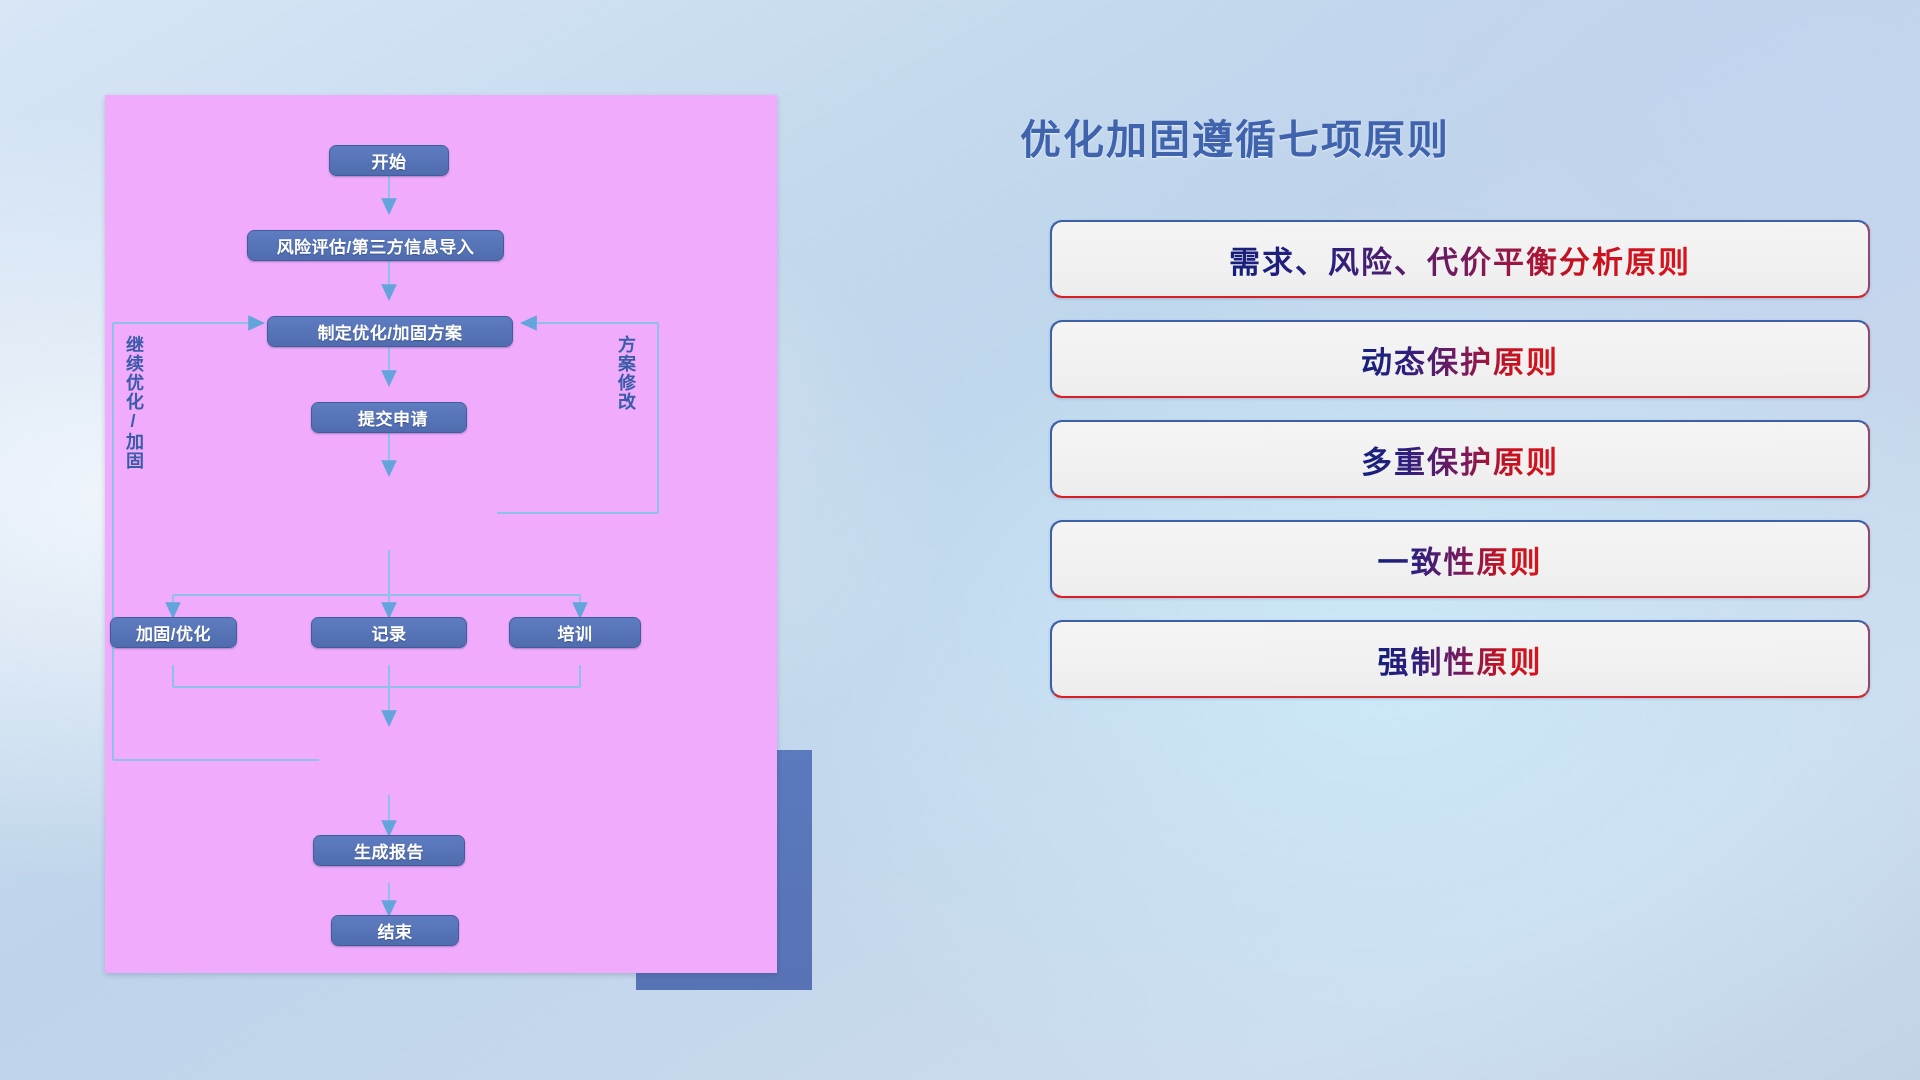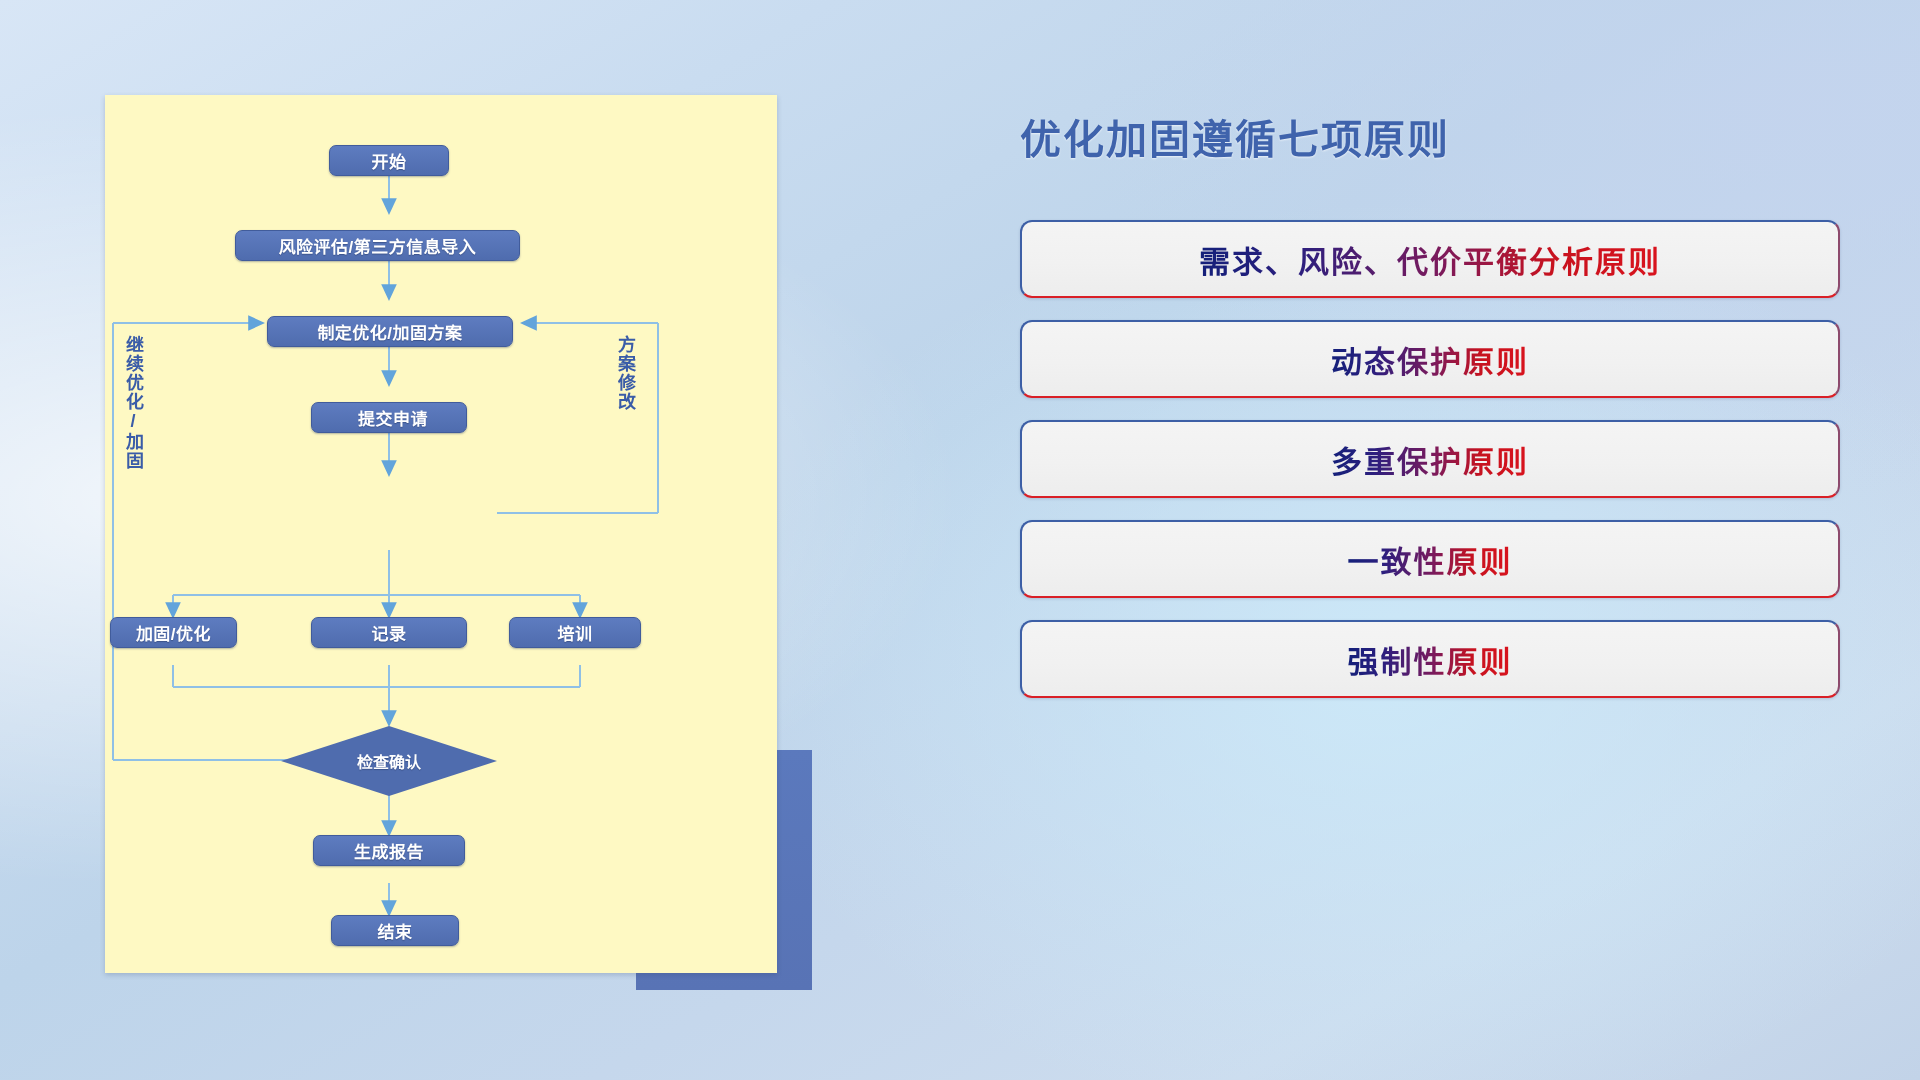--- a/index.html
+++ b/index.html
@@ -15,21 +15,21 @@
   }
   .stage{position:relative;width:1920px;height:1080px;}
 
   
   .accent-bar{
     position:absolute;left:636px;top:750px;width:176px;height:240px;
     background:linear-gradient(180deg,#5b79bd 0%,#5873b5 100%);
   }
   .card{
     position:absolute;left:105px;top:95px;width:672px;height:878px;
-    background:#fef9c3;
+    background:#f0abfc;
     box-shadow:0 2px 5px rgba(40,60,100,.22);
   }
   .chart{position:absolute;inset:0;}
   .chart svg{position:absolute;left:0;top:0;}
 
   .node{
     position:absolute;box-sizing:border-box;
     display:flex;align-items:center;justify-content:center;
     color:#ffffff;font-weight:bold;letter-spacing:.5px;
     background:linear-gradient(180deg,#5e7cc0 0%,#4f6cae 100%);
@@ -62,20 +62,21 @@
   .pitem{
     box-sizing:border-box;position:relative;width:820px;height:78px;margin-bottom:22px;
     display:flex;align-items:center;justify-content:center;
     background:linear-gradient(180deg,#f4f4f4 0%,#f1f1f1 55%,#ededed 100%);
     border-radius:12px;
     border-top:2px solid #3d5fa6;
     border-left:2px solid #3d5fa6;
     border-right:2px solid #8d4a6d;
     border-bottom:2px solid #d91f26;
     box-shadow:0 1px 3px rgba(40,60,100,.18);
+    margin-left:30px;
   }
   .pitem .ptext{
     font-size:31px;font-weight:bold;letter-spacing:2px;
     background:linear-gradient(90deg,#14207a 0%,#2d1f7e 22%,#7b1a5c 52%,#c7121f 76%,#d9131d 100%);
     -webkit-background-clip:text;background-clip:text;
     color:transparent;-webkit-text-fill-color:transparent;
   }
 </style>
 </head>
 <body>
@@ -125,21 +126,21 @@
           <line x1="392" y1="418" x2="553" y2="418"></line>
           <line x1="553" y1="418" x2="553" y2="228"></line>
           <line x1="553" y1="228" x2="417" y2="228" marker-end="url(#ah)"></line>
         </g>
       </svg>
 
       <div class="node" style="left:224px;top:50px;width:120px;height:31px;font-size:17px;">
         <span>开始</span>
       </div>
 
-      <div class="node" style="left:130px;top:135px;width:285px;height:31px;font-size:17px;">
+      <div class="node" style="left:142px;top:135px;width:257px;height:31px;font-size:17px;">
         <span>风险评估/第三方信息导入</span>
       </div>
 
       <div class="node" style="left:162px;top:221px;width:246px;height:31px;font-size:17px;">
         <span>制定优化/加固方案</span>
       </div>
 
       <div class="node" style="left:206px;top:307px;width:156px;height:31px;font-size:17px;padding-left:8px;">
         <span>提交申请</span>
       </div>
@@ -150,23 +151,20 @@
       </div>
 
       <div class="node" style="left:206px;top:522px;width:156px;height:31px;font-size:17px;">
         <span>记录</span>
       </div>
 
       <div class="node" style="left:404px;top:522px;width:132px;height:31px;font-size:17px;">
         <span>培训</span>
       </div>
 
-      <div class="diamond" style="left:176px;top:631px;width:216px;height:70px;font-size:16px;">
-        <span>检查确认</span>
-      </div>
 
       <div class="node" style="left:208px;top:740px;width:152px;height:31px;font-size:17px;">
         <span>生成报告</span>
       </div>
 
       <div class="node" style="left:226px;top:820px;width:128px;height:31px;font-size:17px;">
         <span>结束</span>
       </div>
 
       <div class="vlabel" style="left:18px;top:240px;font-size:18px;">继续优化/加固</div>

